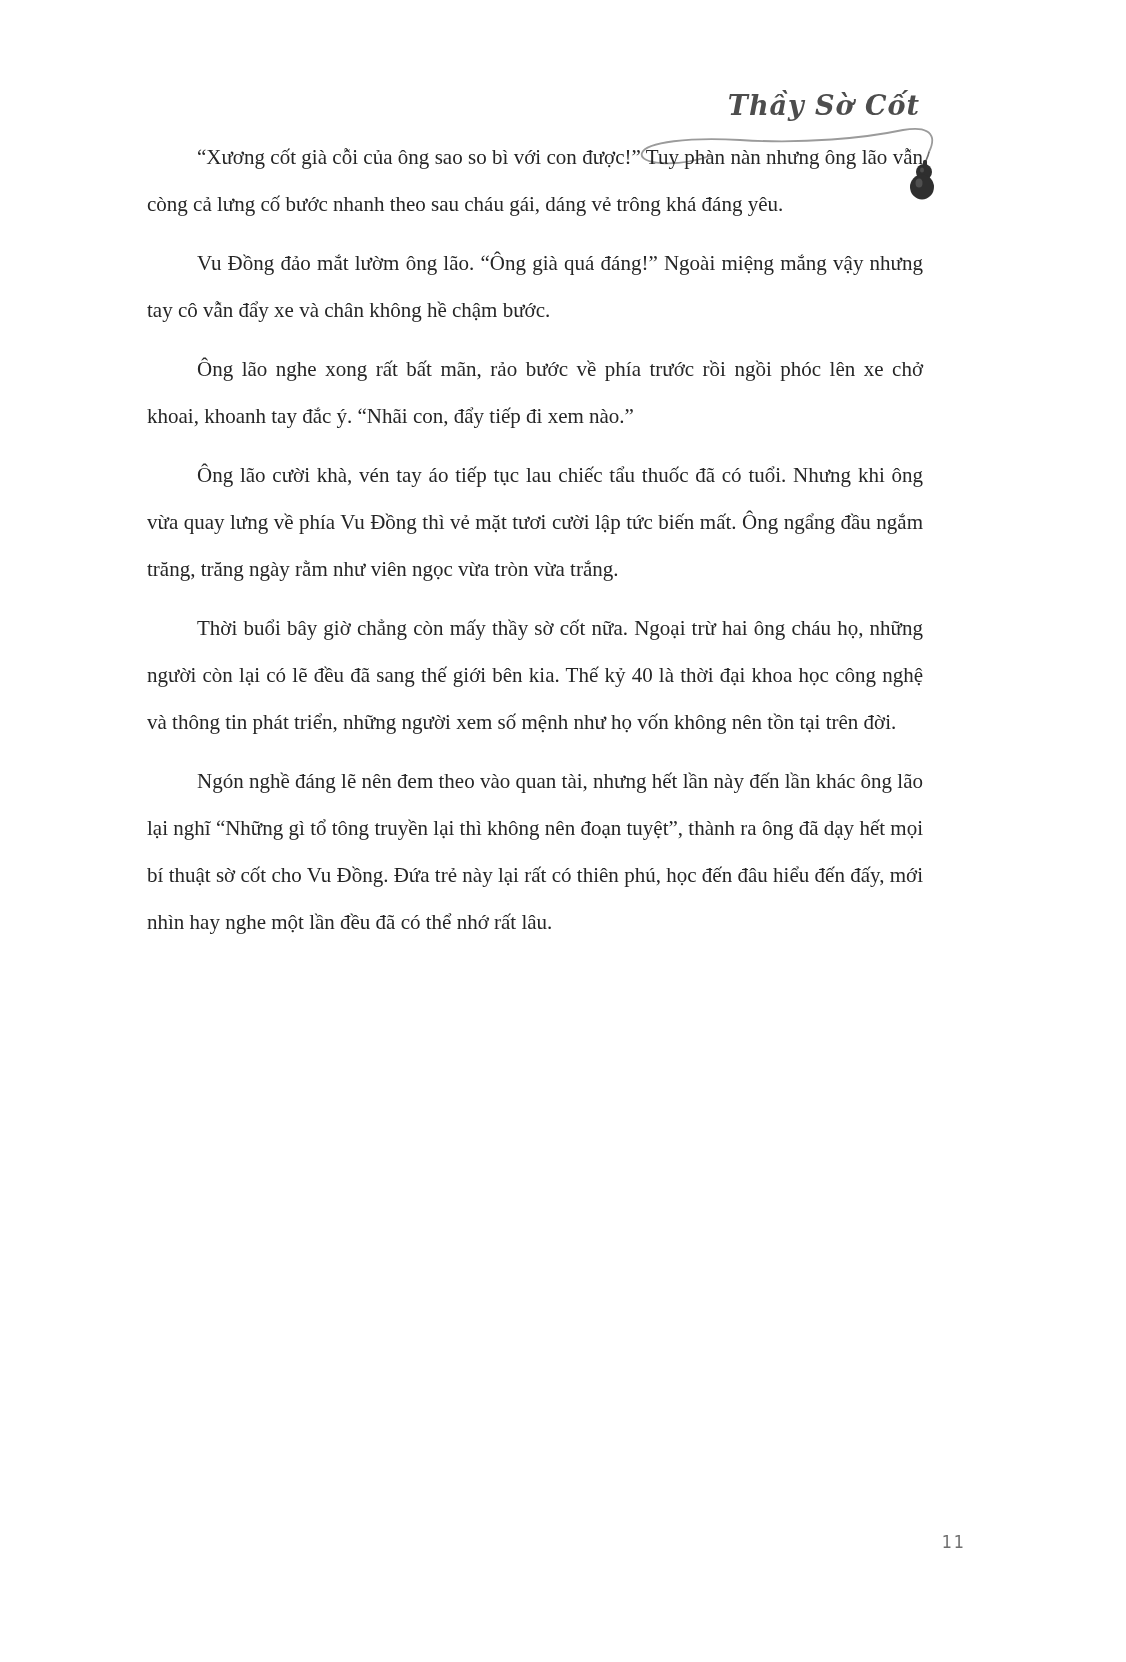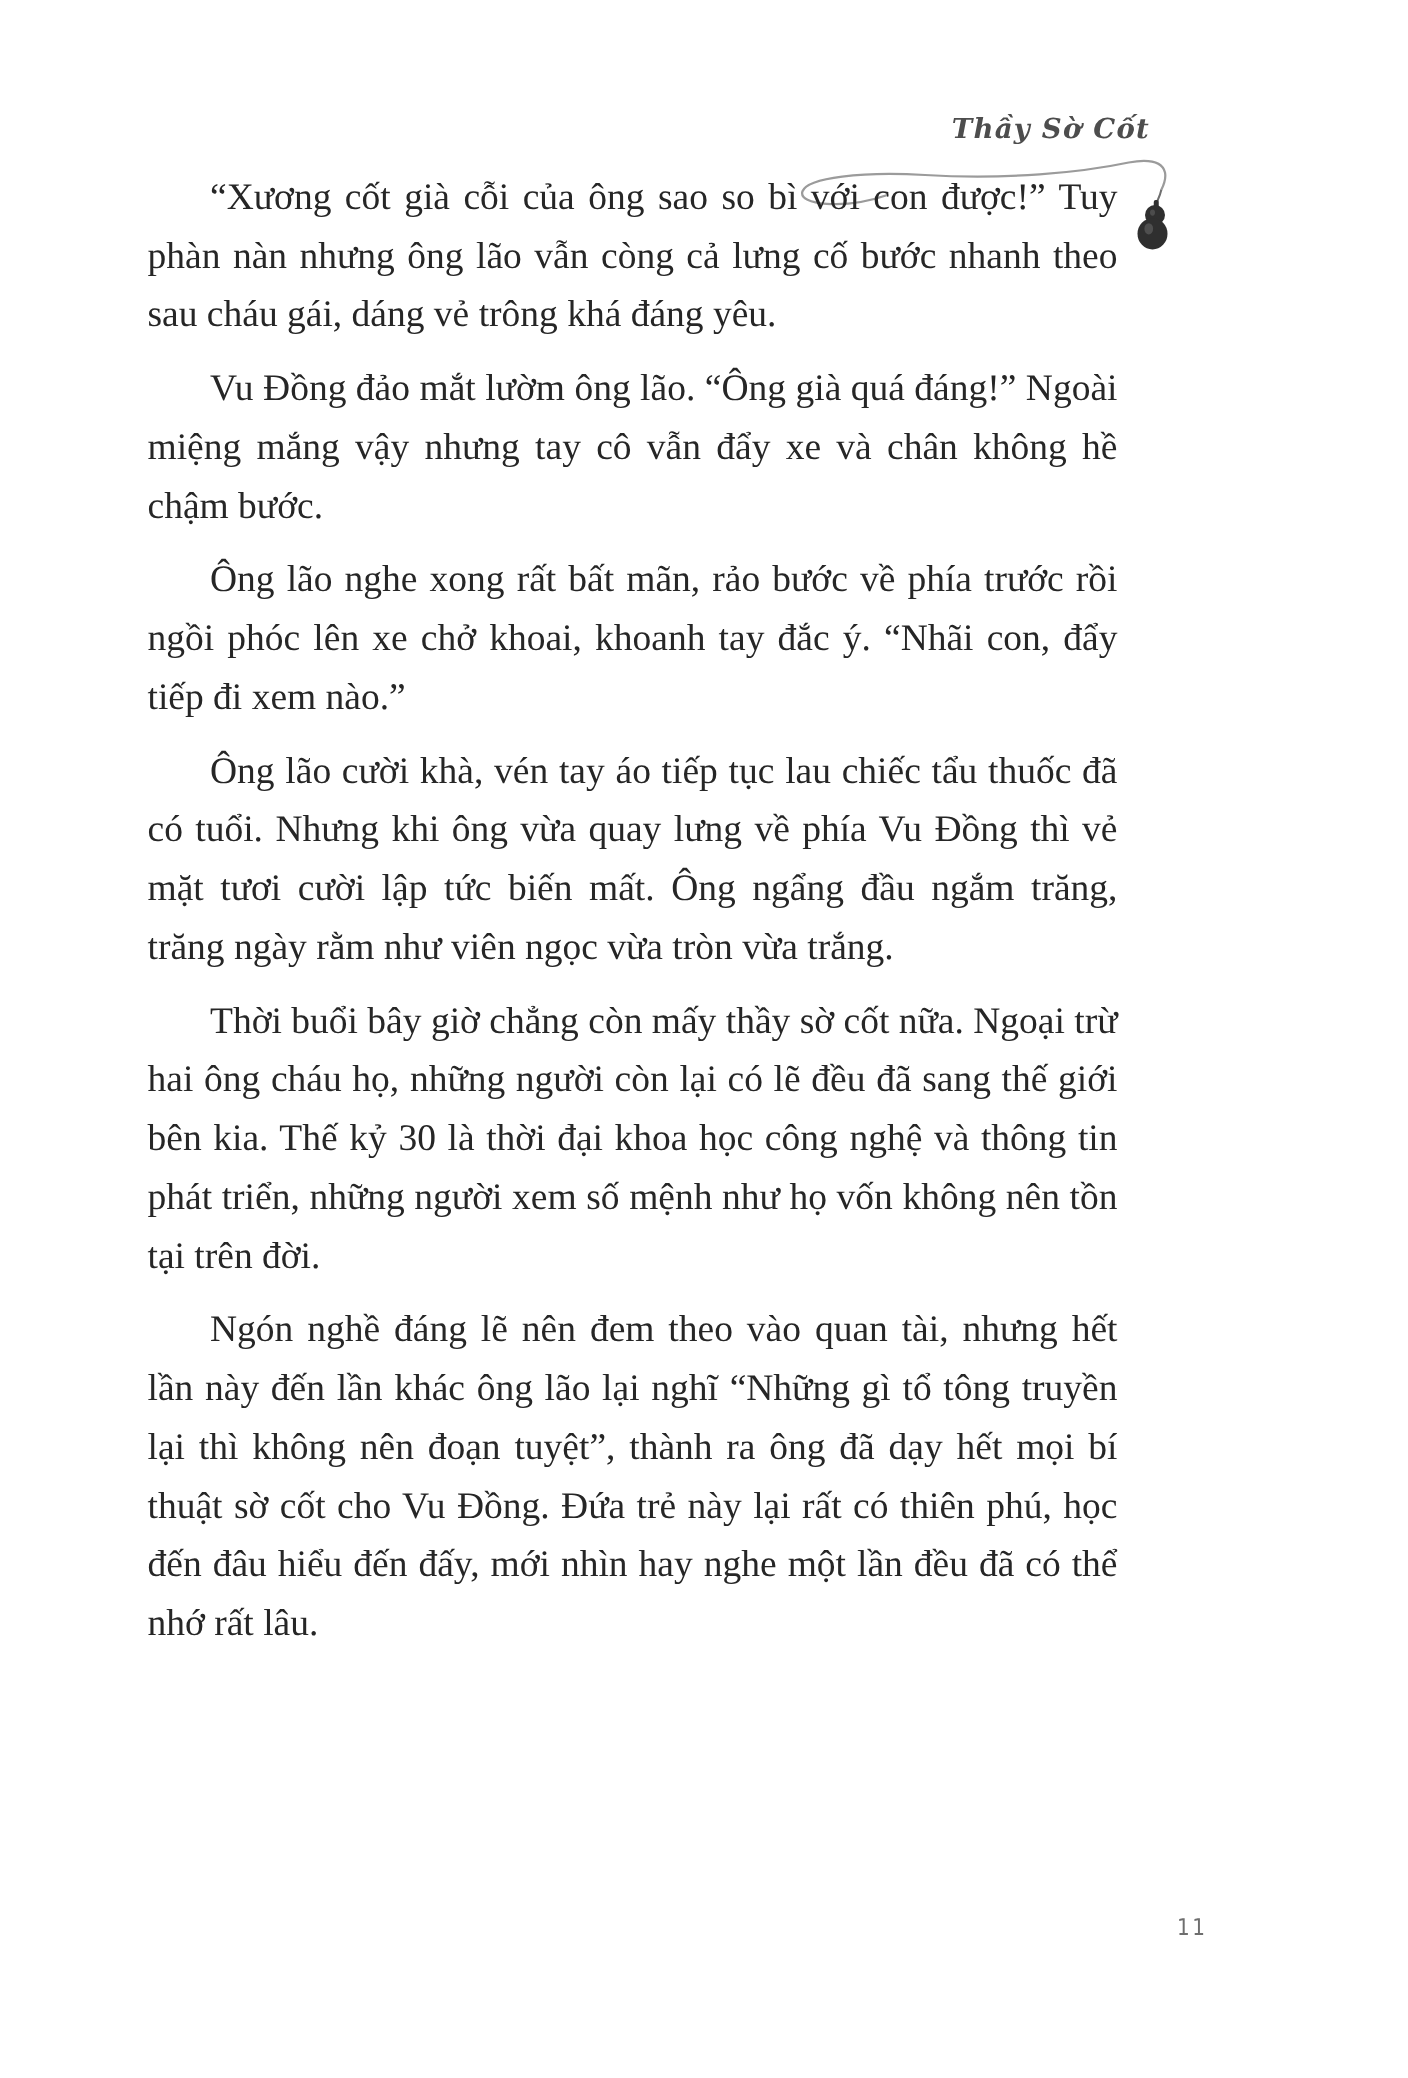--- a/index.html
+++ b/index.html
@@ -17,35 +17,35 @@
     background:var(--bg);
     font-family:"Liberation Serif", serif;
     overflow:hidden;
   }
   .running-head{
     position:absolute;
     top:90px;right:206px;
     font-family:"DejaVu Serif", serif;
     font-style:italic;
     font-weight:bold;
-    font-size:22px;
+    font-size:27px;
     color:var(--header);
     letter-spacing:1px;
     white-space:nowrap;
   }
   .flourish{
     position:absolute;
     top:110px;left:620px;
     width:340px;height:95px;
   }
   .text-body{
     position:absolute;
-    left:118px;top:134px;width:776px;
+    left:147px;top:134px;width:776px;
     color:var(--text);
-    font-size:30px;
+    font-size:21px;
     line-height:47px;
     text-align:justify;
     text-justify:inter-word;
   }
   .para{
     margin:0 0 12px 0;
     text-indent:50px;
   }
   .page-number{
     position:absolute;
@@ -78,19 +78,19 @@
       <ellipse cx="299" cy="73" rx="3.5" ry="4.5" fill="#6a6a6a" opacity="0.55"></ellipse>
       <ellipse cx="302" cy="60" rx="2" ry="2.5" fill="#6a6a6a" opacity="0.5"></ellipse>
     </g>
   </svg>
 
   <div class="text-body">
       <p class="para">“Xương cốt già cỗi của ông sao so bì với con được!” Tuy phàn nàn nhưng ông lão vẫn còng cả lưng cố bước nhanh theo sau cháu gái, dáng vẻ trông khá đáng yêu.</p>
       <p class="para">Vu Đồng đảo mắt lườm ông lão. “Ông già quá đáng!” Ngoài miệng mắng vậy nhưng tay cô vẫn đẩy xe và chân không hề chậm bước.</p>
       <p class="para">Ông lão nghe xong rất bất mãn, rảo bước về phía trước rồi ngồi phóc lên xe chở khoai, khoanh tay đắc ý. “Nhãi con, đẩy tiếp đi xem nào.”</p>
       <p class="para">Ông lão cười khà, vén tay áo tiếp tục lau chiếc tẩu thuốc đã có tuổi. Nhưng khi ông vừa quay lưng về phía Vu Đồng thì vẻ mặt tươi cười lập tức biến mất. Ông ngẩng đầu ngắm trăng, trăng ngày rằm như viên ngọc vừa tròn vừa trắng.</p>
-      <p class="para">Thời buổi bây giờ chẳng còn mấy thầy sờ cốt nữa. Ngoại trừ hai ông cháu họ, những người còn lại có lẽ đều đã sang thế giới bên kia. Thế kỷ 30 là thời đại khoa học công nghệ và thông tin phát triển, những người xem số mệnh như họ vốn không nên tồn tại trên đời.</p>
+      <p class="para">Thời buổi bây giờ chẳng còn mấy thầy sờ cốt nữa. Ngoại trừ hai ông cháu họ, những người còn lại có lẽ đều đã sang thế giới bên kia. Thế kỷ 40 là thời đại khoa học công nghệ và thông tin phát triển, những người xem số mệnh như họ vốn không nên tồn tại trên đời.</p>
       <p class="para">Ngón nghề đáng lẽ nên đem theo vào quan tài, nhưng hết lần này đến lần khác ông lão lại nghĩ “Những gì tổ tông truyền lại thì không nên đoạn tuyệt”, thành ra ông đã dạy hết mọi bí thuật sờ cốt cho Vu Đồng. Đứa trẻ này lại rất có thiên phú, học đến đâu hiểu đến đấy, mới nhìn hay nghe một lần đều đã có thể nhớ rất lâu.</p>
     </div>
 
   <div class="page-number">11</div>
 
 </div>
 
 </body></html>

